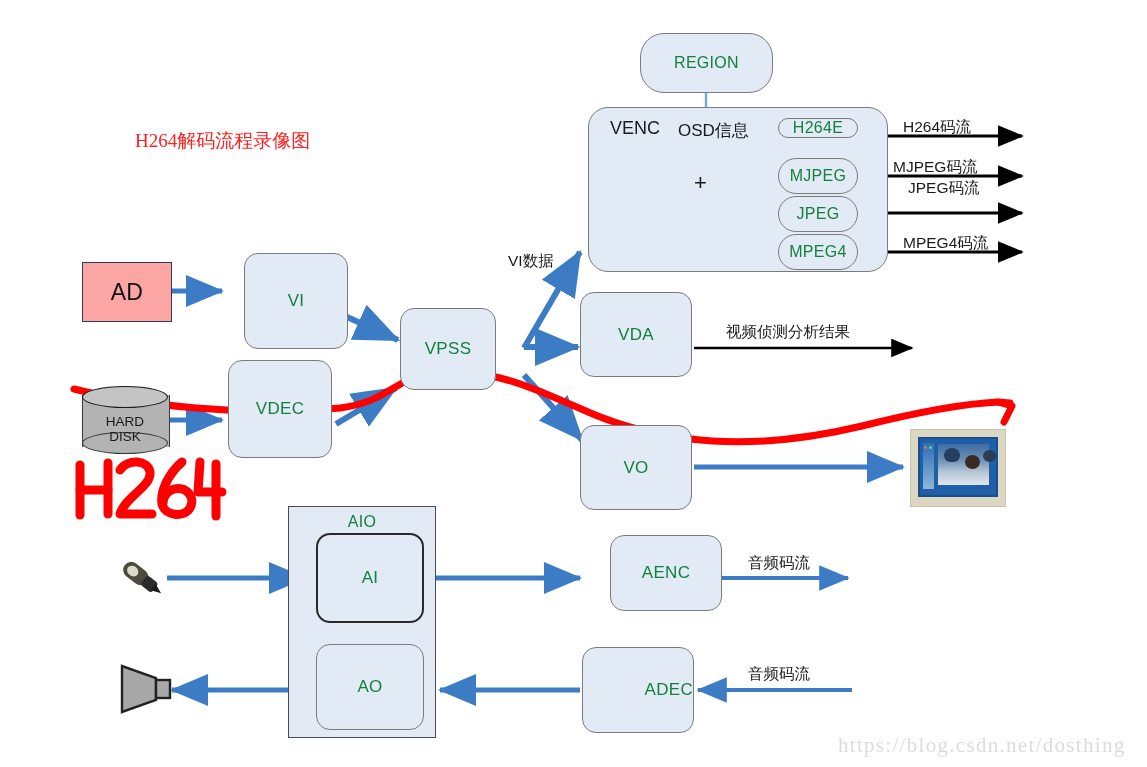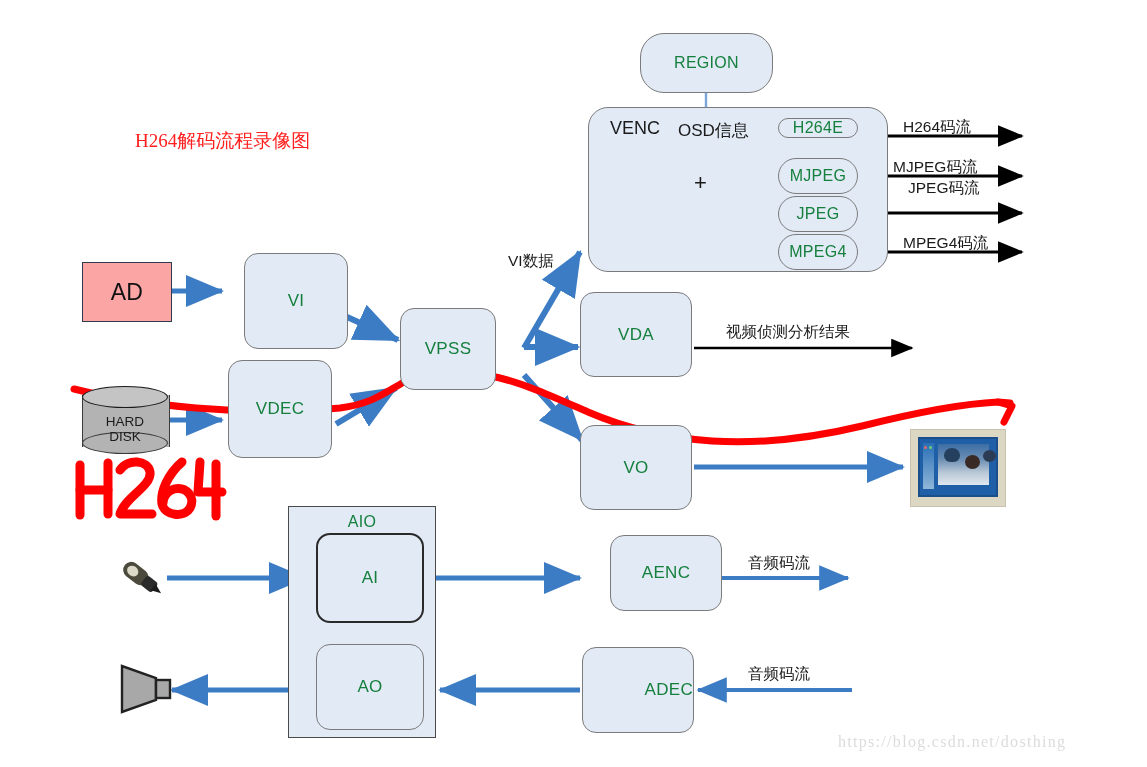--- a/index.html
+++ b/index.html
@@ -70,21 +70,21 @@
   .venc-label { font-size: 18px; }
   .plus-sign {
     position: absolute;
     font-size: 22px;
     color: #1a1a1a;
     font-family: "Liberation Sans", sans-serif;
   }
   .watermark {
     position: absolute;
     color: #dcdcdc;
-    font-size: 16px;
+    font-size: 21px;
     letter-spacing: 1.3px;
     white-space: nowrap;
     font-family: "Liberation Serif", serif;
   }
   .hd-text {
     position: absolute;
     text-align: center;
     color: #1b1b1b;
     font-size: 13.5px;
     line-height: 15px;

